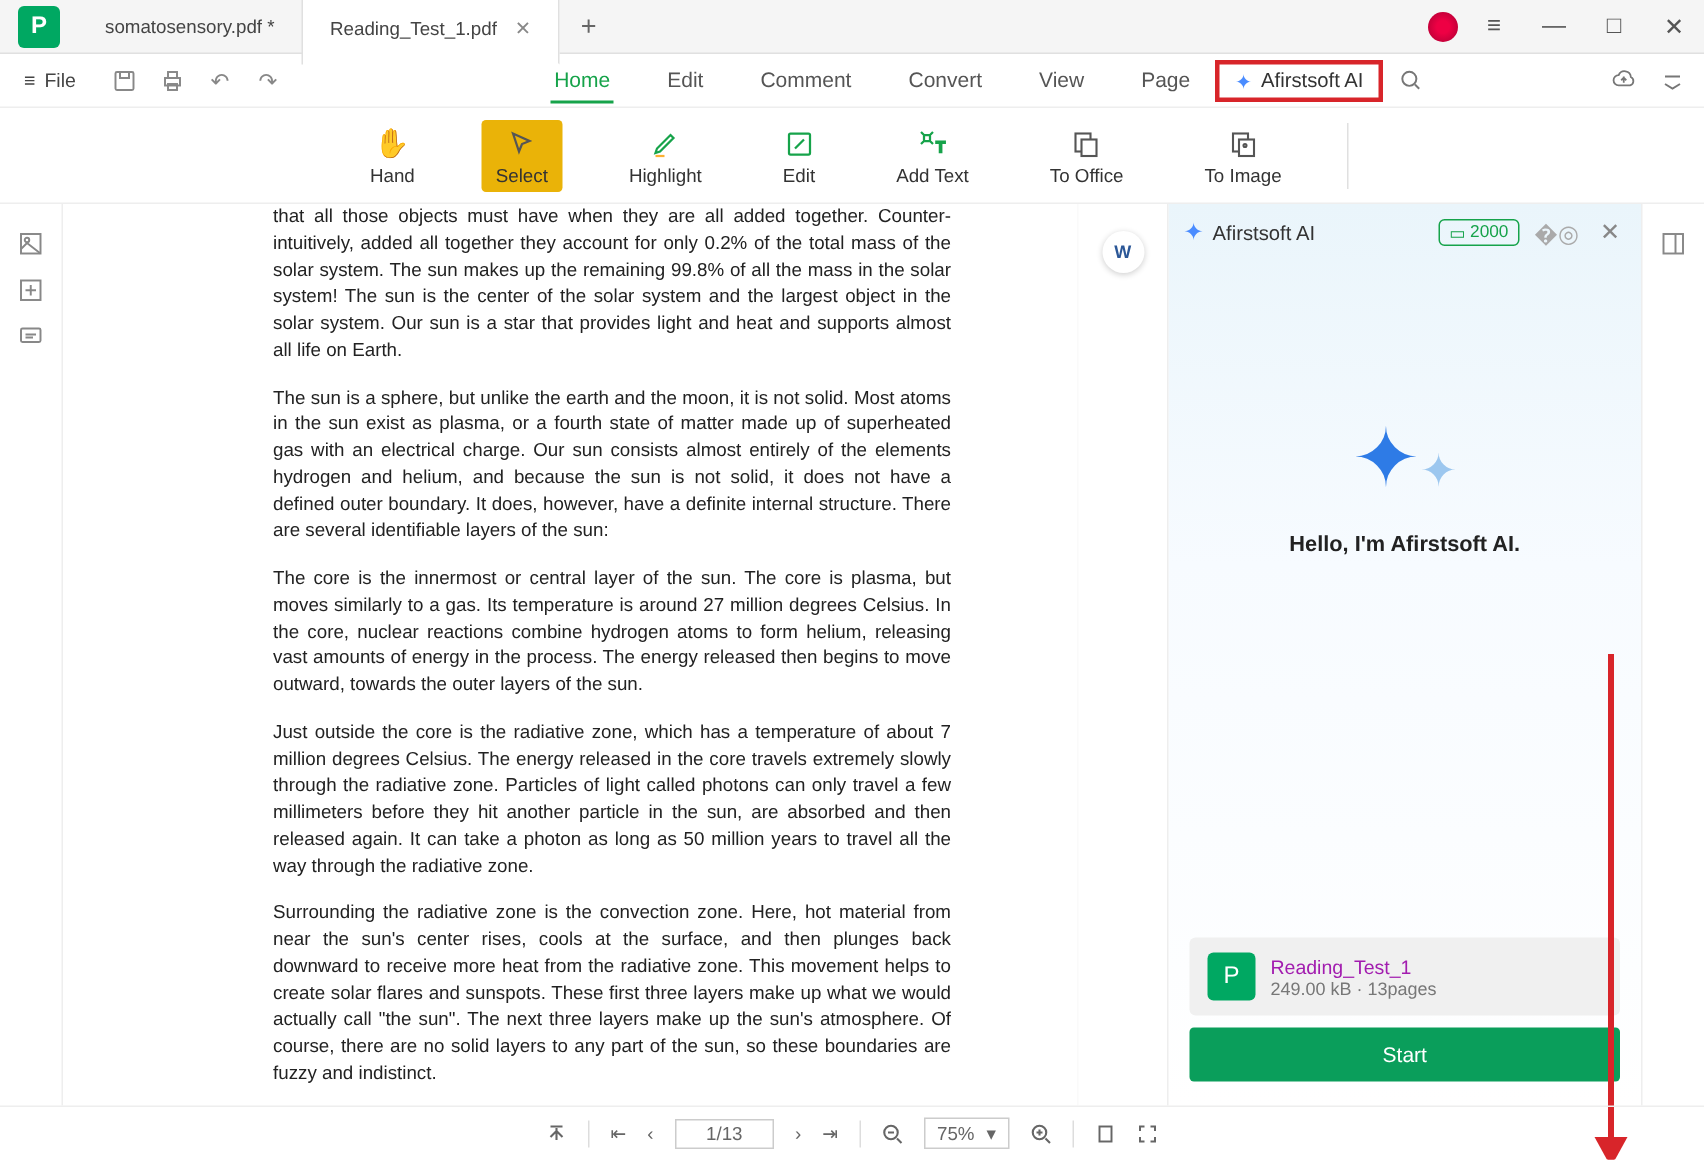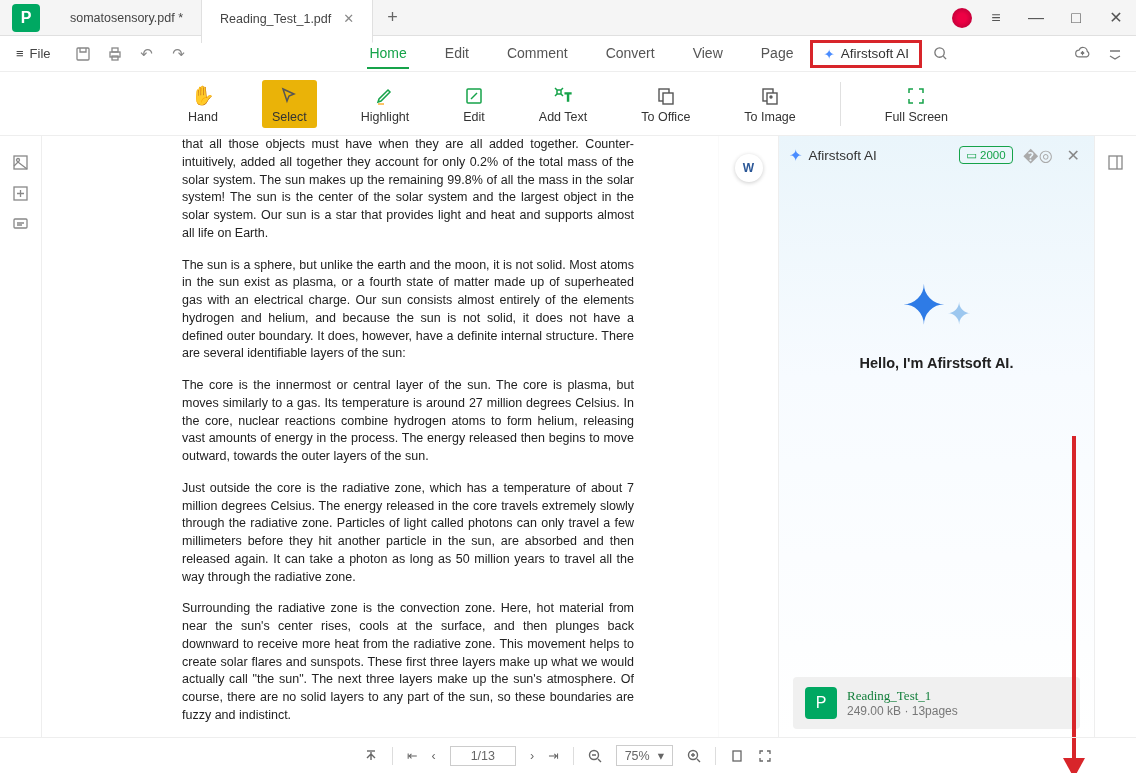--- a/index.html
+++ b/index.html
@@ -52,21 +52,21 @@
 .aipanel-head .title { font-size:13.5px; color:#333; font-weight:500; }
 .aipanel-head .spacer { flex:1; }
 .badge2000 { border:1px solid #16a34a; color:#16a34a; font-size:11.5px; padding:1px 6px; border-radius:4px; display:flex; align-items:center; gap:3px; }
 .aipanel-head .x { color:#888; cursor:pointer; padding:0 4px; }
 .ai-body { flex:1; display:flex; flex-direction:column; align-items:center; padding:100px 22px 0; text-align:center; }
 .sparkle { color:#2e7be6; font-size:54px; margin-bottom:18px; }
 .ai-h { font-weight:bold; font-size:14.5px; margin-bottom:10px; color:#222;text-align:right; }
 .ai-p { font-size:13px; color:#555; line-height:1.45; }
 .ai-file { margin:auto 14px 8px; background:#f0f0f0; border-radius:4px; padding:10px 12px; display:flex; gap:10px; align-items:center; }
 .ai-file .fi { width:32px; height:32px; background:#00a862; border-radius:4px; display:flex; align-items:center; justify-content:center; color:#fff; }
-.ai-file .ft { font-size:13px; color:#15803d;font-family:Liberation Serif, serif; }
+.ai-file .ft { font-size:13px; color:#a21caf; }
 .ai-file .fs { font-size:12px; color:#777; }
 .startbtn { margin:0 14px 16px; background:#0a9e5b; color:#fff; text-align:center; padding:10px 0; border-radius:3px; font-size:14px; cursor:pointer; }
 .red-arrow { position:absolute; right:18px; top:300px; width:4px; height:340px; background:#d8252a; }
 .red-arrow::after { content:""; position:absolute; bottom:-2px; left:-9px; border-left:11px solid transparent; border-right:11px solid transparent; border-top:20px solid #d8252a; }
 
 .rightside { width:42px; border-left:1px solid #eee; display:flex; justify-content:center; padding-top:18px; }
 .rightside .rs { color:#888; cursor:pointer; }
 
 
 .status { position:absolute; bottom:0; left:0; right:0; height:36px; border-top:1px solid #eee; display:flex; align-items:center; justify-content:center; gap:14px; font-size:12.5px; color:#666; }
@@ -207,28 +207,20 @@
     <div class="ri-icon">
         <svg width="20" height="20" viewBox="0 0 20 20" fill="none" stroke="#555" stroke-width="1.4">
           <rect x="3" y="3" width="10" height="12"></rect>
           <rect x="7" y="7" width="10" height="11" fill="#fff"></rect>
           <circle cx="11" cy="11" r="1"></circle>
         </svg>
       </div>
     <div class="ri-lab">To Image</div>
   </div>
   <div class="rdiv"></div>
-  <div class="ritem green">
-    <div class="ri-icon">
-        <svg width="20" height="20" viewBox="0 0 20 20" fill="none" stroke="#16a34a" stroke-width="1.5">
-          <path d="M3 7V3h4M17 7V3h-4M3 13v4h4M17 13v4h-4"></path>
-        </svg>
-      </div>
-    <div class="ri-lab">Full Screen</div>
-  </div>
 </div>
 
 <div class="main">
   <div class="leftside">
     <div class="ls">
         <svg width="17" height="17" viewBox="0 0 17 17" fill="none" stroke="currentColor" stroke-width="1.3">
           <rect x="2" y="2" width="13" height="13"></rect>
           <circle cx="6" cy="6" r="1.5"></circle>
           <path d="M2 12l4-4 9 7"></path>
         </svg>
@@ -274,20 +266,21 @@
       <div class="ai-h">Hello, I'm Afirstsoft AI.</div>
     </div>
     <div class="red-arrow"></div>
     <div class="ai-file">
       <div class="fi">P</div>
       <div>
         <div class="ft">Reading_Test_1</div>
         <div class="fs">249.00 kB · 13pages</div>
       </div>
     </div>
+    <div class="startbtn">Start</div>
   </div>
 
   <div class="rightside">
     <div class="rs">
         <svg width="17" height="17" viewBox="0 0 17 17" fill="none" stroke="currentColor" stroke-width="1.3">
           <rect x="2" y="2" width="13" height="13"></rect>
           <path d="M10 2v13"></path>
         </svg>
       </div>
   </div>

